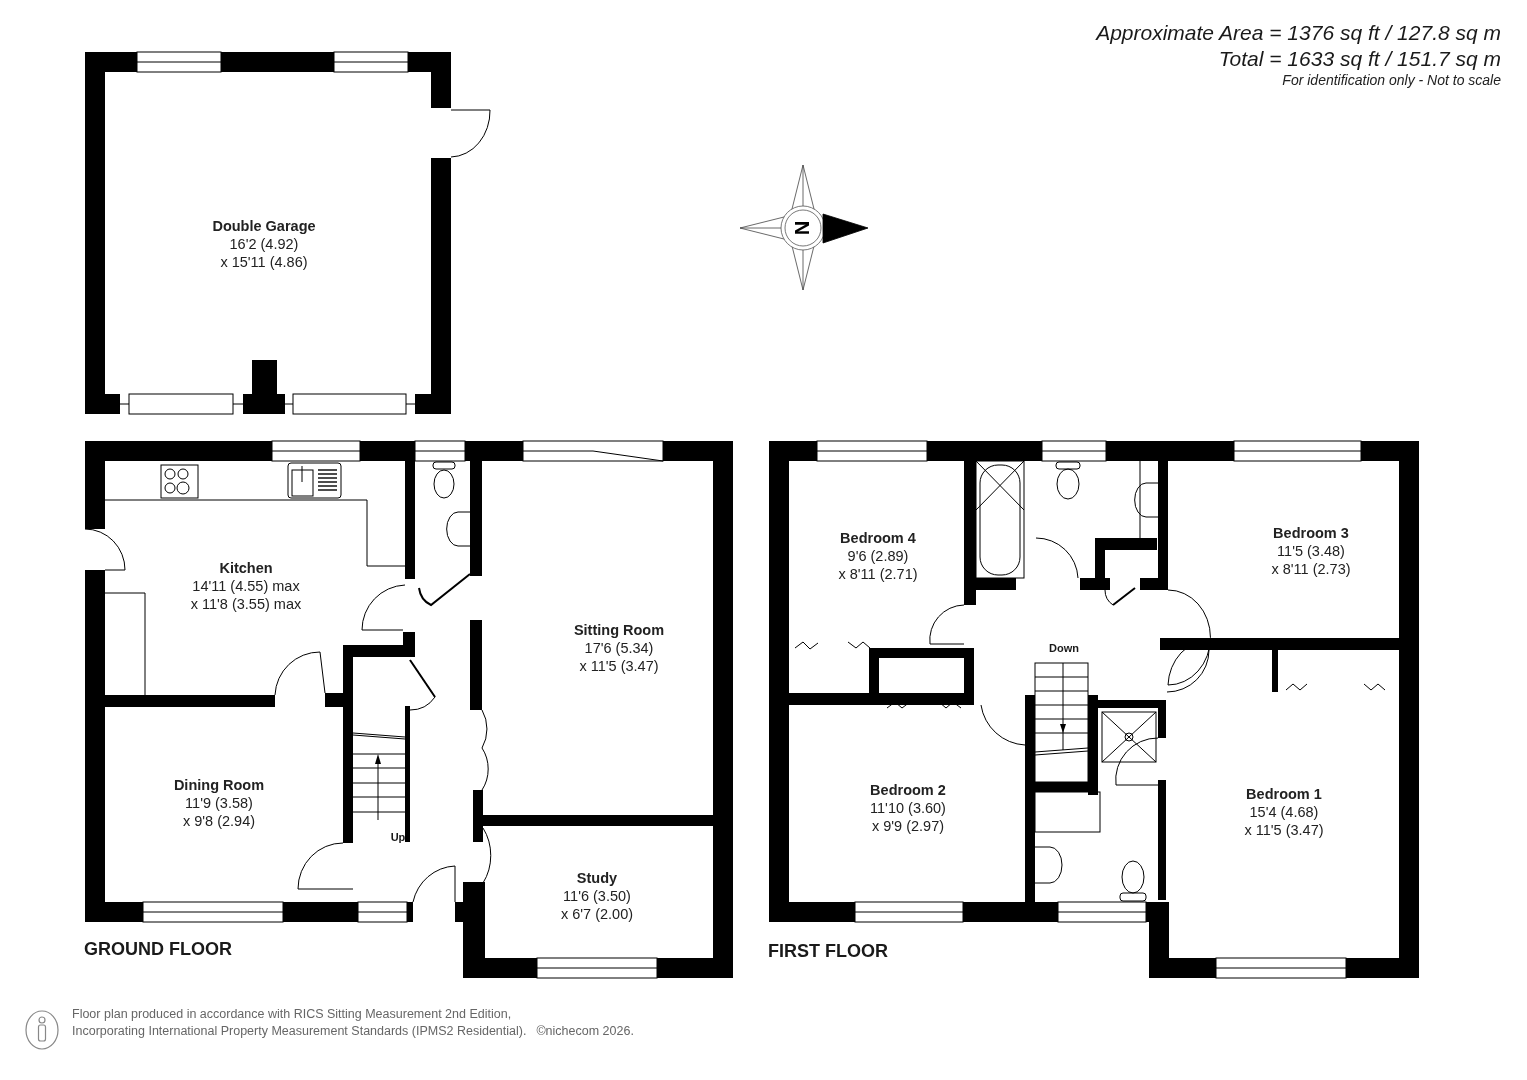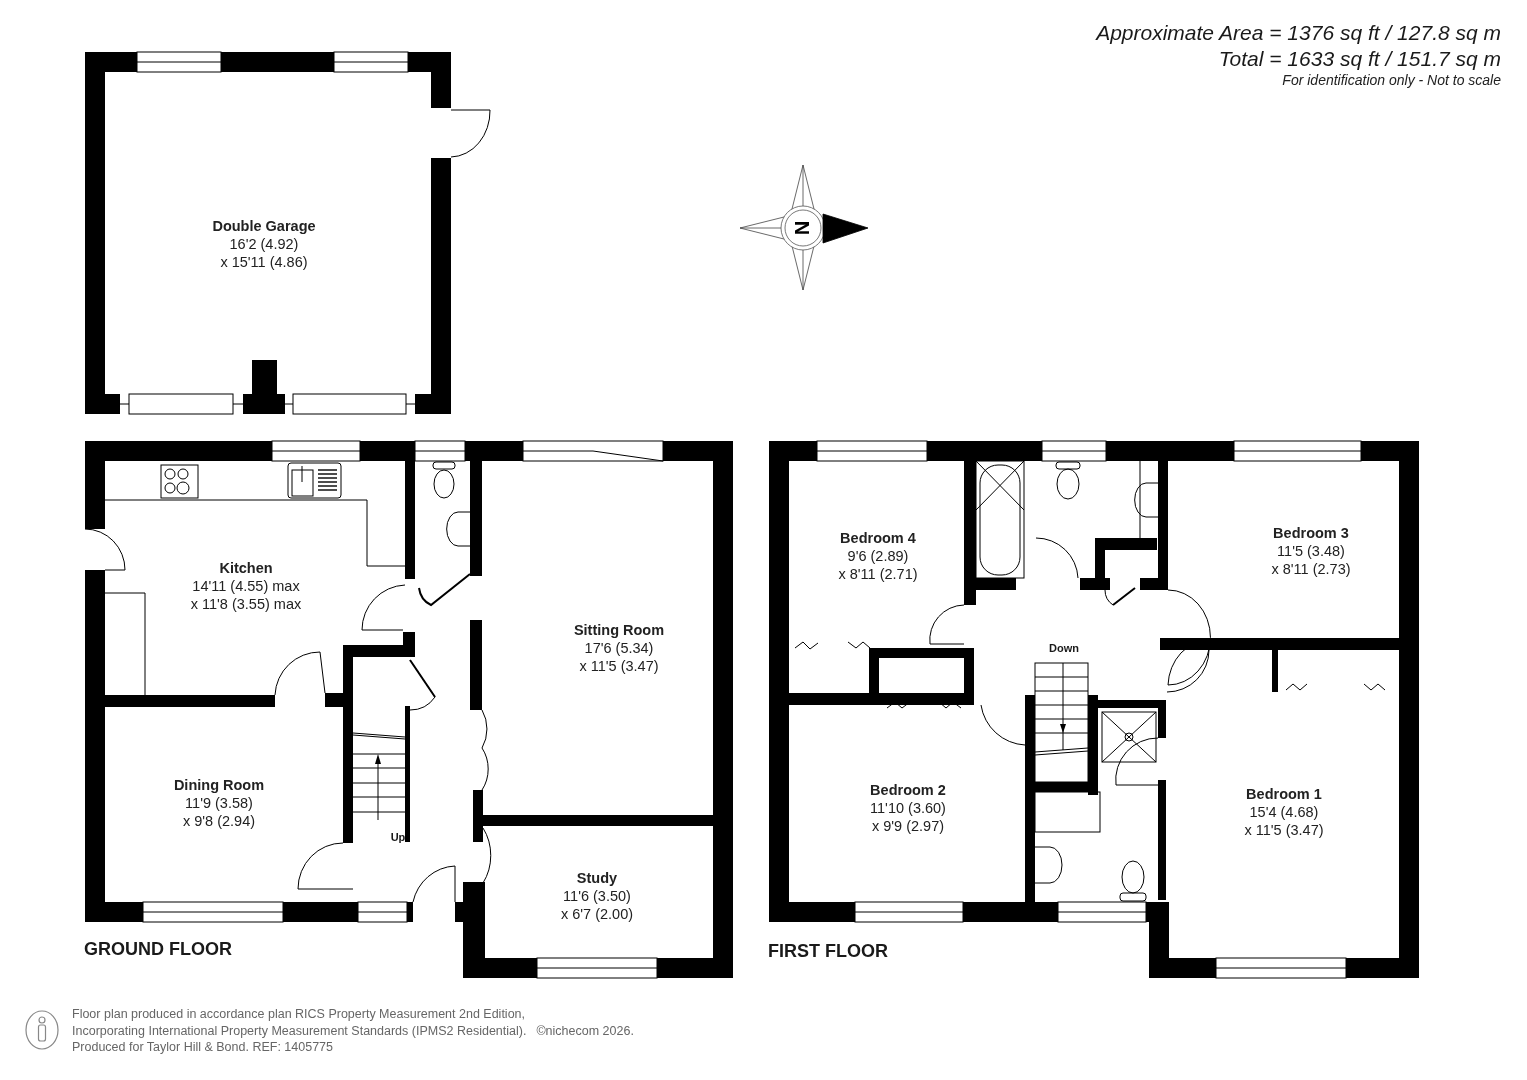--- a/index.html
+++ b/index.html
@@ -322,16 +322,15 @@
 
 <div class="floor-label" style="left:84px; top:939px;">GROUND FLOOR</div>
 <div class="floor-label" style="left:768px; top:941px;">FIRST FLOOR</div>
 
 <svg class="footer-icon" viewBox="0 0 36 40" xmlns="http://www.w3.org/2000/svg">
   <ellipse cx="18" cy="20" rx="16" ry="19" fill="none" stroke="#888" stroke-width="1.2"></ellipse>
   <circle cx="18" cy="10" r="3" fill="none" stroke="#888" stroke-width="1.2"></circle>
   <rect x="14.5" y="15" width="7" height="16" rx="2" fill="none" stroke="#888" stroke-width="1.2"></rect>
 </svg>
 <div class="footer">
-  <div>Floor plan produced in accordance plan RICS Property Measurement 2nd Edition,</div>
+  <div>Floor plan produced in accordance with RICS Sitting Measurement 2nd Edition,</div>
   <div><span>Incorporating International Property Measurement Standards (IPMS2 Residential).</span><span class="copy">©nichecom 2026.</span></div>
-  <div>Produced for Taylor Hill &amp; Bond.   REF: 1405775</div>
 </div>
 
 </body></html>

